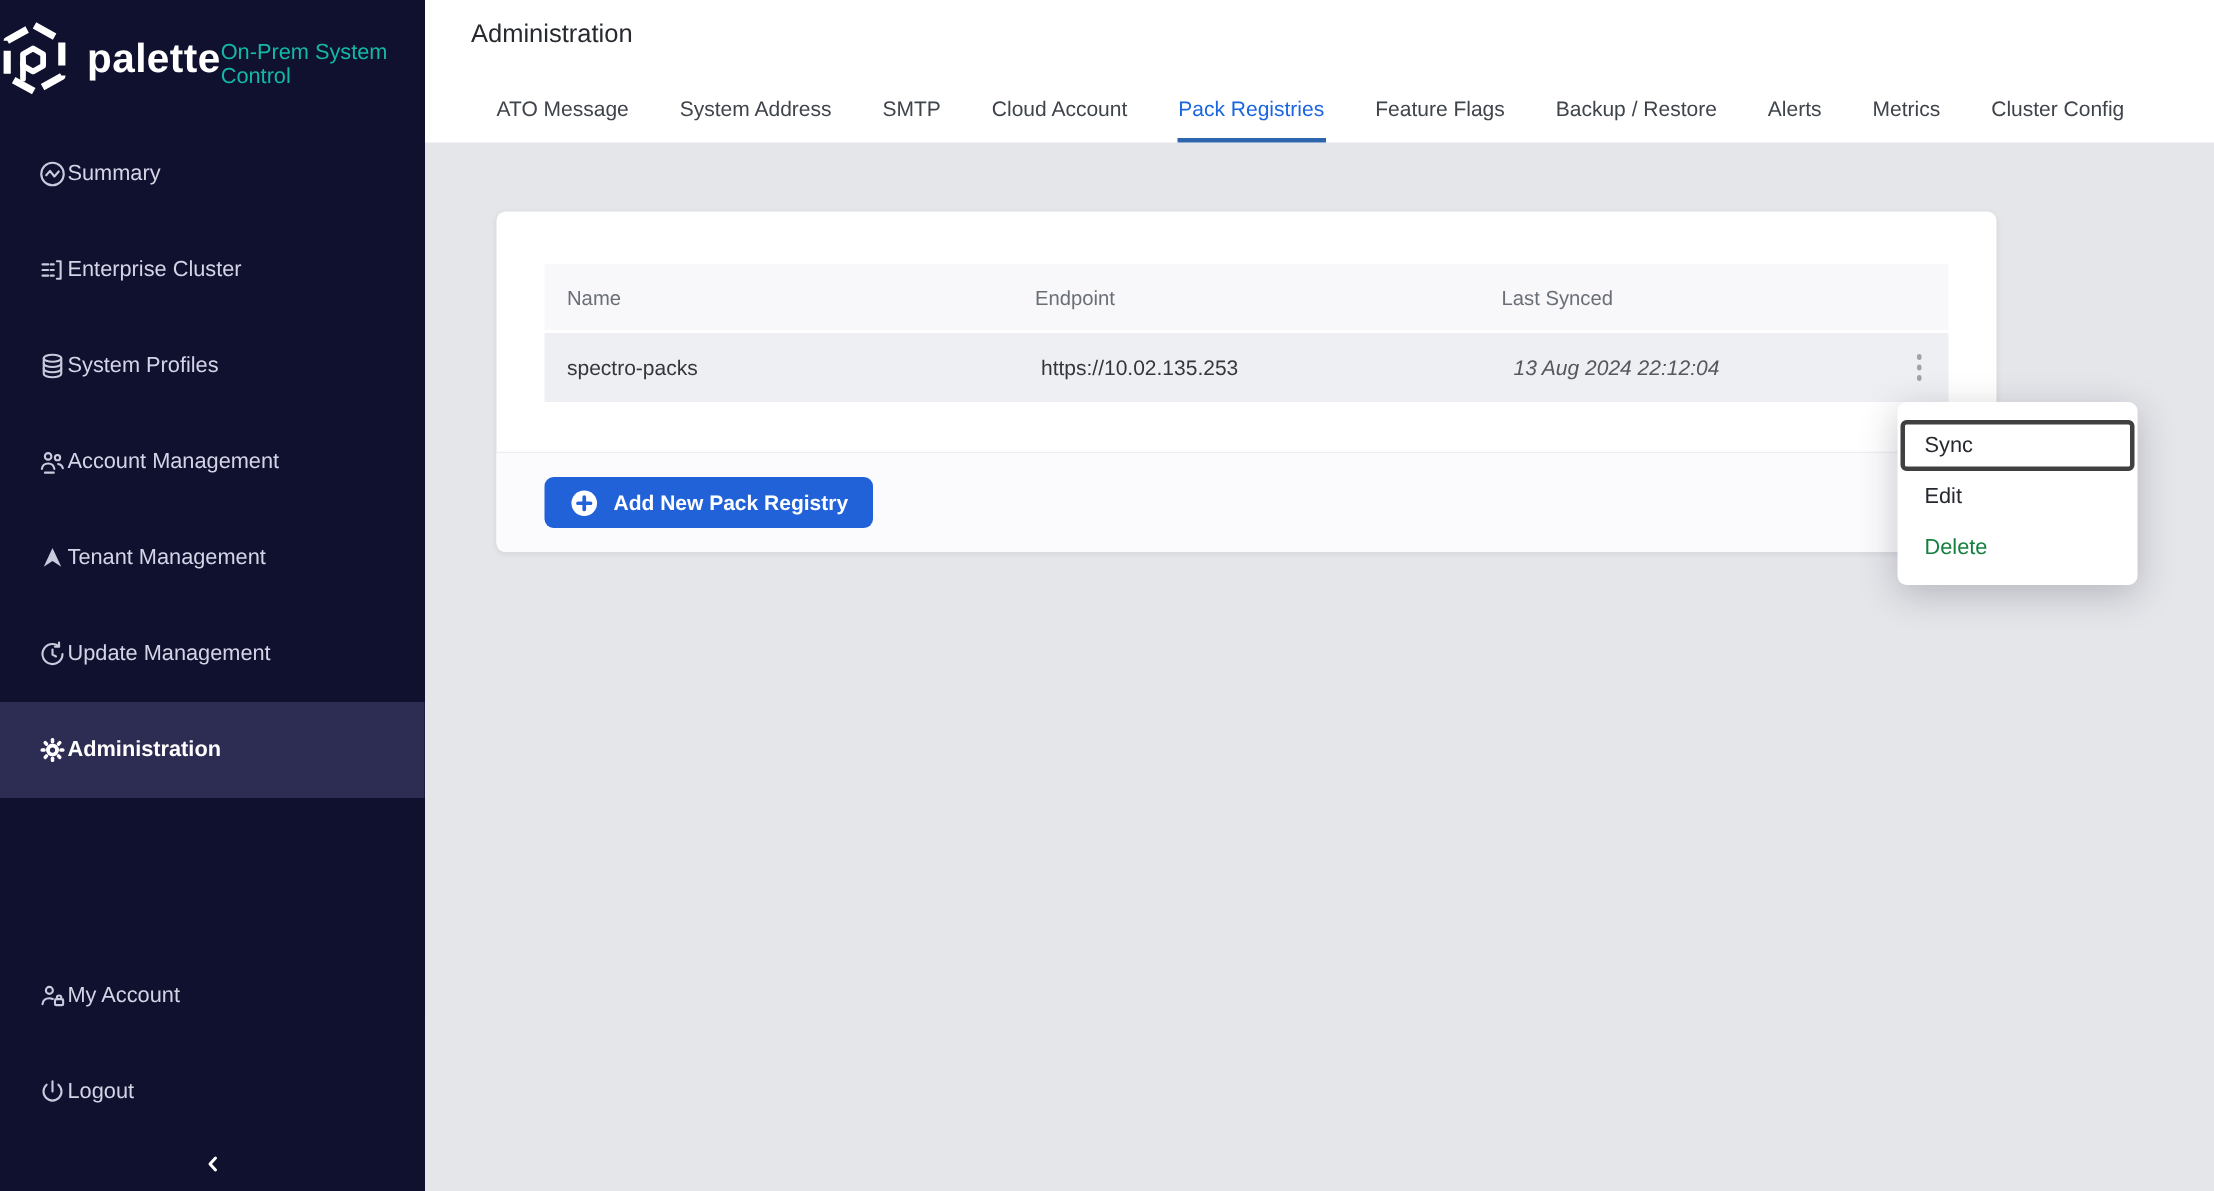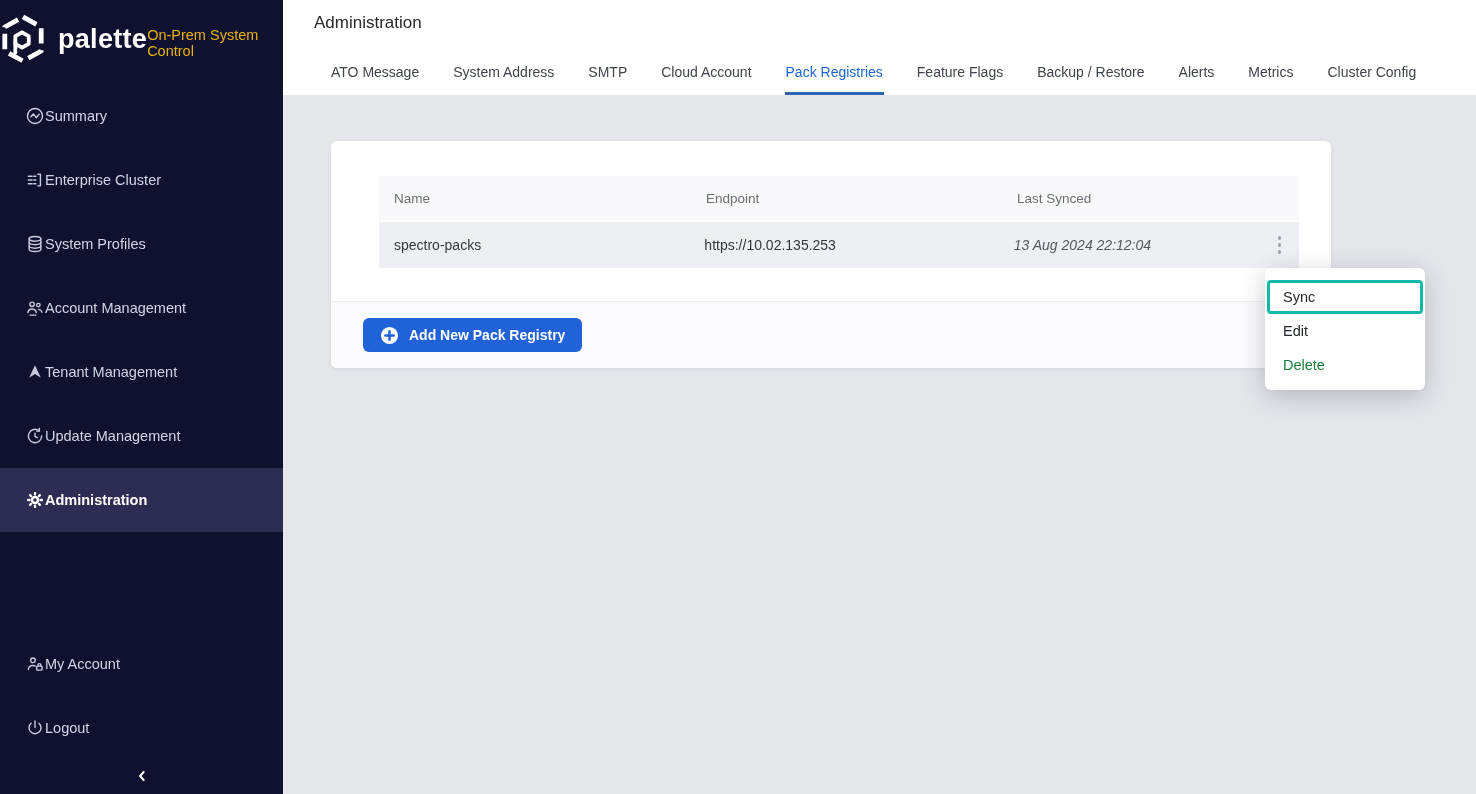--- a/index.html
+++ b/index.html
@@ -5,21 +5,21 @@
   * { margin:0; padding:0; box-sizing:border-box; }
   html,body { width:1476px; height:794px; overflow:hidden;
     font-family:"Liberation Sans", sans-serif; background:#e5e6ea; }
 
   
   .sidebar { position:fixed; left:0; top:0; width:283px; height:794px;
     background:#10102f; color:#d3d4e6; z-index:5; }
   .brand { padding-top:10px; display:flex; flex-direction:row; align-items:center; }
   .brand-row { display:flex; align-items:center; gap:12px; height:58px; }
   .brand-name { color:#fff; font-size:27px; font-weight:600; letter-spacing:.3px; }
-  .brand-sub { color:#eab308; font-size:14.5px; font-weight:500; margin-top:7px; }
+  .brand-sub { color:#14b8a6; font-size:14.5px; font-weight:500; margin-top:7px; }
   .nav { margin-top:16px; }
   .nav-item { height:64px; display:flex; align-items:center; padding-left:25px;
     font-size:14.5px; color:#d3d4e6; cursor:pointer; }
   .nav-item .ic { width:20px; height:20px; display:flex; align-items:center; justify-content:center; }
   .nav-item.active { background:#2d2c52; color:#fff; font-weight:600; }
   .sidebar-bottom { position:absolute; bottom:0; left:0; right:0; }
   .collapse-row { height:32px; display:flex; align-items:center; justify-content:center;
     cursor:pointer; margin-bottom:2px; }
 
   
@@ -29,21 +29,21 @@
     font-weight:500; color:#26292e; }
   .tabs { position:absolute; bottom:0; left:47px; display:flex; gap:32px; }
   .tab { font-size:14px; color:#3f444b; padding:10px 1px 15px; cursor:pointer; white-space:nowrap; }
   .tab.active { color:#1b66e0; font-weight:500; padding-bottom:12px;
     border-bottom:3px solid #2e66ae; }
 
   
   .content { padding:45px 0 0 48px; }
   .card { width:1000px; height:227px; background:#fff; border-radius:6px;
     box-shadow:0 1px 4px rgba(20,20,43,.08); position:relative; }
-  .table-wrap { padding:35px 32px 0;margin-left:16px; }
+  .table-wrap { padding:35px 32px 0; }
   .thead { display:flex; height:44px; background:#f8f8fa; align-items:center;
     color:#6a6f77; font-size:13.5px; }
   .trow { display:flex; height:46px; background:#eeeff2; align-items:center;
     margin-top:2px; color:#33373d; font-size:14px;gap:15px; }
   .col-name { width:312px; padding-left:15px; }
   .col-endpoint { width:311px; padding-left:15px; }
   .col-synced { width:270px; padding-left:15px; }
   .col-actions { flex:1; display:flex; justify-content:flex-end; padding-right:10px; }
   .synced-val { font-style:italic; color:#54575e; }
   .kebab { display:flex; flex-direction:column; gap:3.5px; padding:6px 8px; cursor:pointer; }
@@ -52,21 +52,21 @@
     background:#fbfbfd; border-top:1px solid #ededf1; border-radius:0 0 6px 6px; }
   .add-btn { margin:16px 0 0 32px; height:34px; display:inline-flex; align-items:center;
     gap:10px; padding:0 17px; background:#2262d8; color:#fff; border:none;
     border-radius:6px; font-size:14px; font-weight:600; cursor:pointer; }
 
   
   .context-menu { position:fixed; left:1265px; top:268px; width:160px; background:#fff;
     border-radius:6px; box-shadow:0 6px 24px rgba(40,40,60,.25); padding:12px 0 8px; z-index:20; }
   .menu-item { height:34px; display:flex; align-items:center; padding-left:18px;
     font-size:14.5px; color:#25282e; cursor:pointer; }
-  .menu-item.annotated { border:3px solid #14b8a6; border-radius:4px;
+  .menu-item.annotated { border:3px solid #404040; border-radius:4px;
     margin:0 2px; padding-left:13px; }
   .menu-item.danger { color:#15803d; }
 
   svg { display:block; }
 </style>
 </head>
 <body>
 
 <div class="sidebar">
   <div class="brand">

